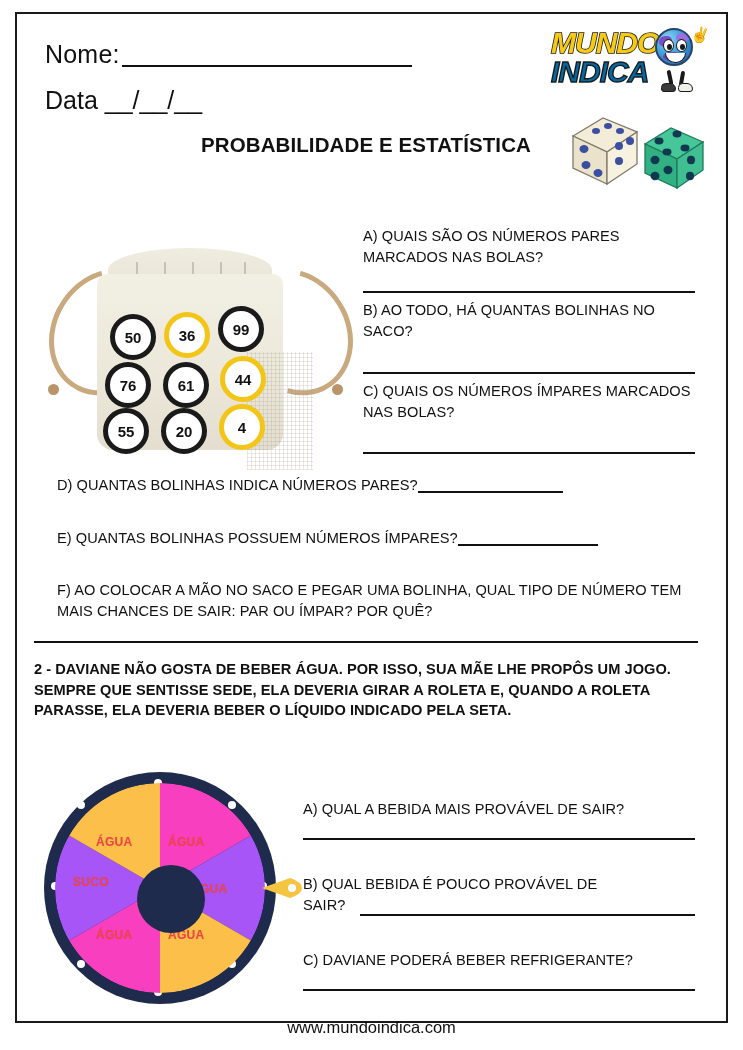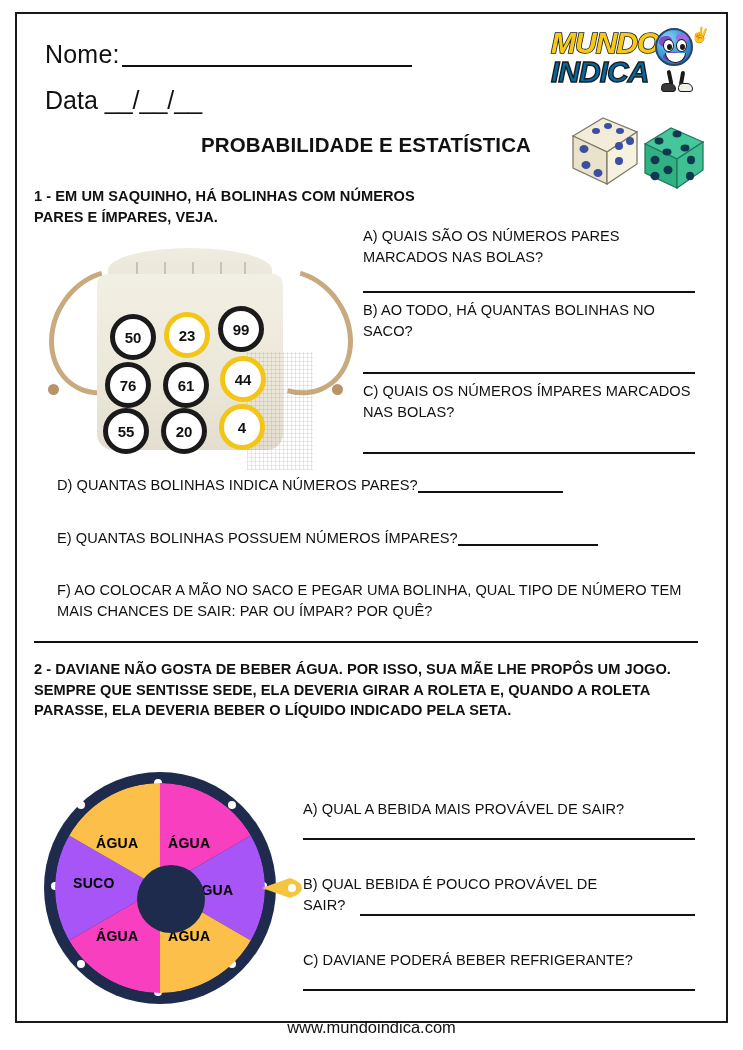--- a/index.html
+++ b/index.html
@@ -180,21 +180,21 @@
   }
   .wheel-dot {
     position: absolute; width: 8px; height: 8px; border-radius: 50%;
     background: #ffffff;
   }
   .wheel-face {
     position: absolute; left: 11px; top: 11px; width: 210px; height: 210px;
     border-radius: 50%; overflow: hidden;
   }
   .seg-label {
-    position: absolute; font-size: 14px; font-weight: bold; color: #000000;
+    position: absolute; font-size: 12px; font-weight: bold; color: #ef4444;
     letter-spacing: .3px; white-space: nowrap;
     text-shadow: 0 0 1px rgba(0,0,0,.12);
   }
   .wheel-hub {
     position: absolute; left: 82px; top: 82px; width: 68px; height: 68px;
     border-radius: 50%; background: #1E2B4D;
   }
   .wheel-pointer {
     position: absolute; left: 216px; top: 104px; width: 42px; height: 24px;
   }
@@ -267,39 +267,38 @@
         <ellipse cx="112" cy="48" rx="4.5" ry="3.4" fill="#10394F"></ellipse>
         <ellipse cx="100" cy="56" rx="4.5" ry="4.2" fill="#10394F"></ellipse>
         <ellipse cx="100" cy="72" rx="4.5" ry="4.2" fill="#10394F"></ellipse>
         <ellipse cx="113" cy="66" rx="4.5" ry="4.2" fill="#10394F"></ellipse>
         <ellipse cx="136" cy="56" rx="4" ry="4.2" fill="#10394F"></ellipse>
         <ellipse cx="135" cy="72" rx="4" ry="4.2" fill="#10394F"></ellipse>
       </g>
     </svg>
   </div>
 
-  <div class="q-head" id="q1-head">1 - EM UM SAQUINHO, HÁ BOLINHAS COM NÚMEROS PARES E ÍMPARES, VEJA.</div>
 
   <div id="bag-wrap">
     <div class="rope left"></div>
     <div class="rope right"></div>
     <div class="rope-knot" style="left:6px; top:148px;"></div>
     <div class="rope-knot" style="left:290px; top:148px;"></div>
     <div class="bag-neck">
       <div class="bag-fold" style="left:28px;"></div>
       <div class="bag-fold" style="left:56px;"></div>
       <div class="bag-fold" style="left:84px;"></div>
       <div class="bag-fold" style="left:112px;"></div>
       <div class="bag-fold" style="left:136px;"></div>
     </div>
     <div class="bag-body">
       <div class="bag-texture"></div>
     </div>
     <div class="ball black" style="left:68px;  top:78px;">50</div>
-    <div class="ball gold" style="left:122px; top:76px;">23</div>
+    <div class="ball gold" style="left:122px; top:76px;">36</div>
     <div class="ball black" style="left:176px; top:70px;">99</div>
     <div class="ball black" style="left:63px;  top:126px;">76</div>
     <div class="ball black" style="left:121px; top:126px;">61</div>
     <div class="ball gold" style="left:178px; top:120px;">44</div>
     <div class="ball black" style="left:61px;  top:172px;">55</div>
     <div class="ball black" style="left:119px; top:172px;">20</div>
     <div class="ball gold" style="left:177px; top:168px;">4</div>
   </div>
 
   <div class="q-text" style="left:363px; top:226px; width:330px;">A) QUAIS SÃO OS NÚMEROS PARES MARCADOS NAS BOLAS?</div>

